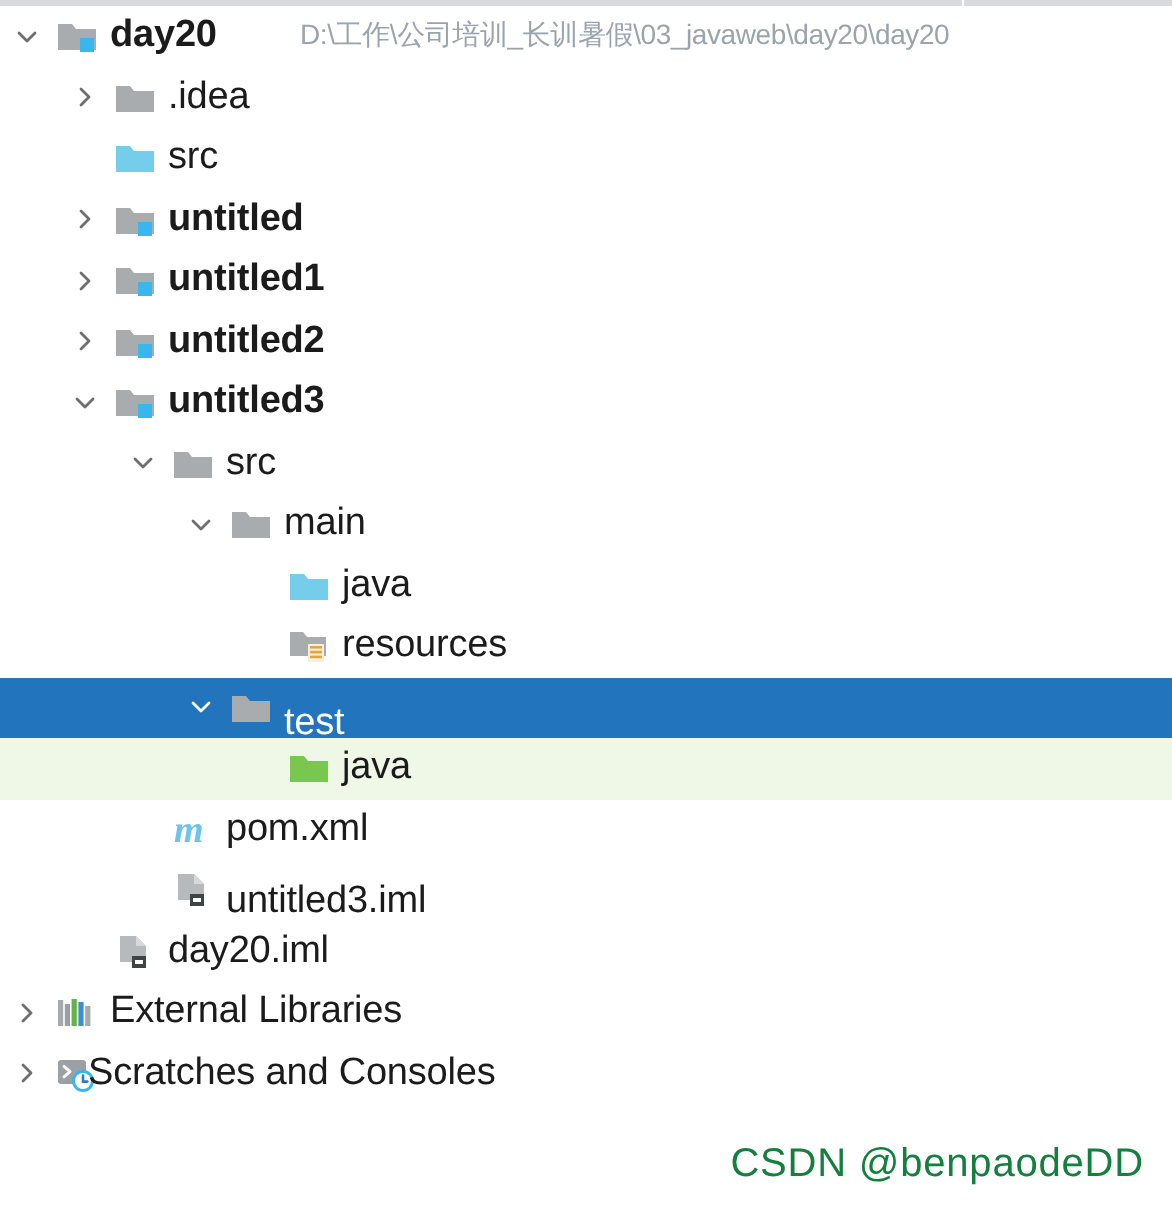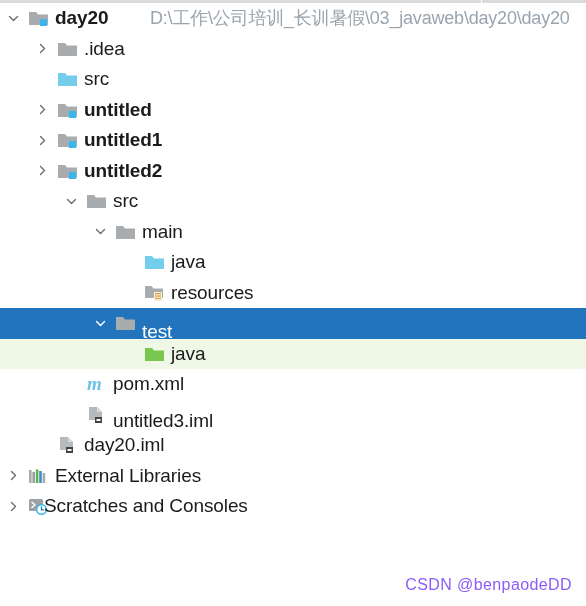--- a/index.html
+++ b/index.html
@@ -65,32 +65,32 @@
     position: absolute;
     font-size: 19px;
     color: #1b1b1b;
     letter-spacing: -0.1px;
   }
   .label.bold { font-weight: bold; }
   .row.selected .label { color: #ffffff; margin-top: 17px; }
 
   .path {
     position: absolute;
-    font-size: 18px;
+    font-size: 14px;
     color: #9aa4ad;
     letter-spacing: -0.2px;
     overflow: hidden;
   }
 
   .watermark {
     position: absolute;
     right: 14px;
     bottom: 12px;
-    font-size: 16px;
-    color: #8b5cf6;
+    font-size: 20px;
+    color: #15803d;
     letter-spacing: 0.4px;
   }
 </style>
 </head>
 <body>
 
 <div id="app">
 
   <div class="top-rule">
     <div class="divider"></div>
@@ -167,20 +167,34 @@
             <path d="M4.5 2.5 L8.5 6.5 L4.5 10.5" fill="none" stroke="currentColor" stroke-width="1.4" stroke-linecap="round" stroke-linejoin="round"></path>
           </svg>
         </span>
         <span class="icon" style="left: 57px;">
           <svg width="21" height="20" viewBox="0 0 21 20">
             <path d="M1 4 h7 l2 2.5 h10 v10.5 h-19 z" fill="#a8acae"></path>
             <rect x="12" y="11" width="7" height="7" fill="#3ab6ef"></rect>
           </svg>
         </span>
         <span class="label bold" style="left: 84px;">untitled2</span>
+      </div>
+      <div class="row">
+        <span class="arrow" style="left: 34px;">
+          <svg width="13" height="13" viewBox="0 0 13 13">
+            <path d="M2.5 4.5 L6.5 8.5 L10.5 4.5" fill="none" stroke="currentColor" stroke-width="1.4" stroke-linecap="round" stroke-linejoin="round"></path>
+          </svg>
+        </span>
+        <span class="icon" style="left: 57px;">
+          <svg width="21" height="20" viewBox="0 0 21 20">
+            <path d="M1 4 h7 l2 2.5 h10 v10.5 h-19 z" fill="#a8acae"></path>
+            <rect x="12" y="11" width="7" height="7" fill="#3ab6ef"></rect>
+          </svg>
+        </span>
+        <span class="label bold" style="left: 84px;">untitled3</span>
       </div>
       <div class="row">
         <span class="arrow" style="left: 63px;">
           <svg width="13" height="13" viewBox="0 0 13 13">
             <path d="M2.5 4.5 L6.5 8.5 L10.5 4.5" fill="none" stroke="currentColor" stroke-width="1.4" stroke-linecap="round" stroke-linejoin="round"></path>
           </svg>
         </span>
         <span class="icon" style="left: 86px;">
           <svg width="21" height="20" viewBox="0 0 21 20">
             <path d="M1 4 h7 l2 2.5 h10 v10.5 h-19 z" fill="#a8acae"></path>

